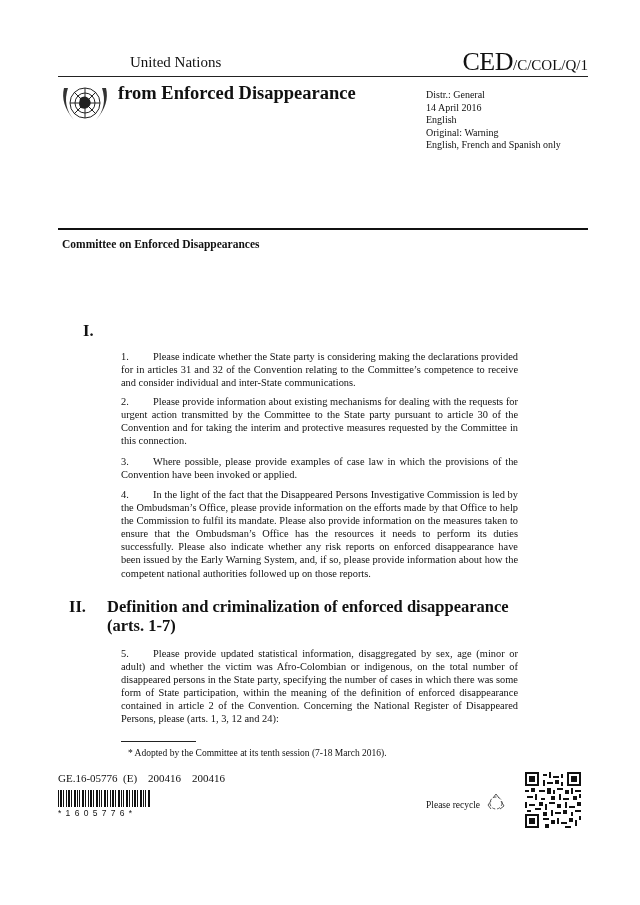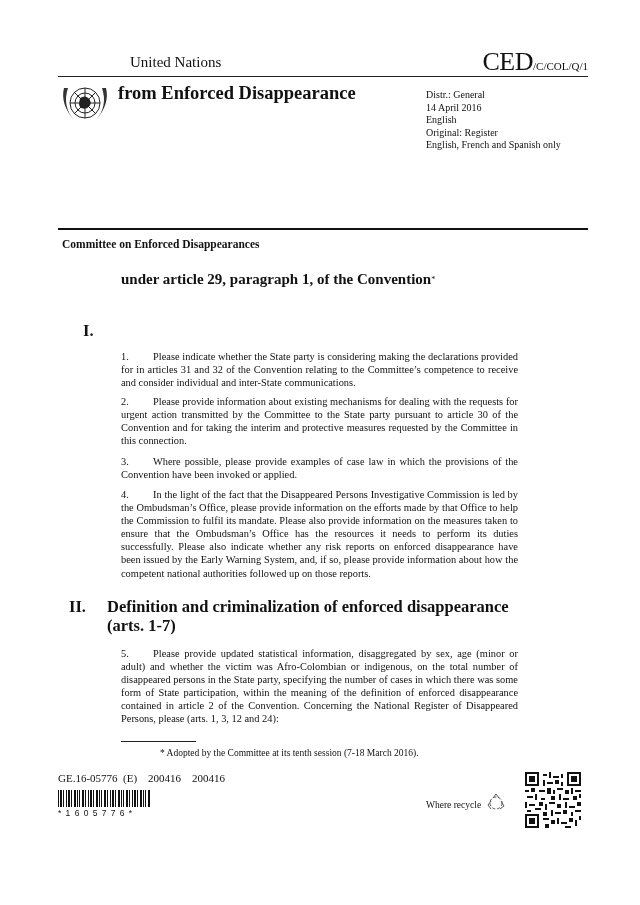--- a/index.html
+++ b/index.html
@@ -1,37 +1,37 @@
 <!DOCTYPE html>
 <html><head>
 <meta charset="utf-8">
 <style>
   html, body { margin:0; padding:0; background:#fff; }
   body { width:640px; height:905px; position:relative; overflow:hidden;
          font-family:"Liberation Serif","DejaVu Serif",serif; color:#111; }
   .abs { position:absolute; }
   .un-name { left:130px; top:54px; font-size:15px; }
   .symbol { right:52px; top:47px; font-size:26px; letter-spacing:-0.5px; }
-  .symbol small { font-size:11px; letter-spacing:0;margin-top:45px; }
+  .symbol small { font-size:15px; letter-spacing:0;margin-top:45px; }
   .rule { left:58px; right:52px; height:0; border-top:1px solid #222; }
   .rule.top { top:76px; }
   .rule.thick { top:228px; border-top:2px solid #111; }
   .emblem { left:58px; top:80px; width:54px; height:48px; }
   .conv-title { left:118px; top:83px; font-size:18.5px; font-weight:bold; line-height:21px; width:280px; }
   .distr { left:426px; top:89px; font-size:10px; line-height:12.6px; }
   .committee { left:62px; top:238px; font-size:11.5px; font-weight:bold; }
   .doc-title { left:121px; top:270px; font-size:15px; font-weight:bold; line-height:18px; width:440px; }
   .doc-title sup { font-size:8px; font-weight:normal; vertical-align:2px; }
   .sec { font-size:16.5px; font-weight:bold; line-height:19px; }
   .sec .num { position:absolute; left:0; }
   .sec .txt { position:absolute; left:38px; width:420px; }
   .para { left:121px; width:397px; font-size:10.4px; line-height:13.1px; text-align:justify; }
   .para .pn { display:inline-block; width:32px; text-indent:0; }
   .fn-rule { left:121px; top:741px; width:75px; border-top:1px solid #222; height:0; }
-  .footnote { left:128px; top:748px; font-size:9.5px;margin-left:32px; }
+  .footnote { left:128px; top:748px; font-size:9.5px; }
   .gecode { left:58px; top:772px; font-size:11px; }
   .barcode { left:58px; top:790px; width:92px; height:17px; }
   .barcode-num { left:58px; top:808px; font-size:8.5px; letter-spacing:4.3px; font-family:"Liberation Sans",sans-serif; }
   .recycle { left:426px; top:800px; font-size:9.5px; }
   .recycle-icon { left:486px; top:793px; width:20px; height:20px; }
   .qr { left:525px; top:772px; width:56px; height:56px; }
 </style>
 </head>
 <body>
 
@@ -57,29 +57,28 @@
 </svg>
 
 <div class="abs conv-title">
   <div>from Enforced Disappearance</div>
 </div>
 
 <div class="abs distr">
   <div>Distr.: General</div>
   <div>14 April 2016</div>
   <div>English</div>
-  <div>Original: Register</div>
+  <div>Original: Warning</div>
   <div>English, French and Spanish only</div>
 </div>
 
 <div class="abs rule thick"></div>
 <div class="abs committee">Committee on Enforced Disappearances</div>
 
 <div class="abs doc-title">
-  <div><span>under article 29, paragraph 1, of the Convention</span><sup>*</sup></div>
 </div>
 
 <div class="abs sec" style="left:83px; top:321px; width:480px; height:20px;">
   <span class="num">I.</span>
 </div>
 
 <div class="abs para" style="top:350px;"><span class="pn">1.</span><span>Please indicate whether the State party is considering making the declarations provided for in articles 31 and 32 of the Convention relating to the Committee’s competence to receive and consider individual and inter-State communications.</span></div>
 
 <div class="abs para" style="top:395px;"><span class="pn">2.</span><span>Please provide information about existing mechanisms for dealing with the requests for urgent action transmitted by the Committee to the State party pursuant to article 30 of the Convention and for taking the interim and protective measures requested by the Committee in this connection.</span></div>
 
@@ -131,21 +130,21 @@
       <rect x="76" y="0" width="2" height="17"></rect>
       <rect x="79" y="0" width="1" height="17"></rect>
     <rect x="82" y="0" width="2" height="17"></rect>
       <rect x="85" y="0" width="1" height="17"></rect>
       <rect x="87" y="0" width="1" height="17"></rect>
     <rect x="90" y="0" width="2" height="17"></rect>
   </g>
 </svg>
 <div class="abs barcode-num">*1605776*</div>
 
-<div class="abs recycle">Where recycle</div>
+<div class="abs recycle">Please recycle</div>
 <svg class="abs recycle-icon" viewBox="0 0 20 20">
   <g fill="none" stroke="#444" stroke-width="0.9">
     <path d="M7 5 L10 1 L13 5"></path>
       <path d="M15 8 L18 13 L14 16"></path>
       <path d="M5 16 L2 12 L5 8"></path>
     <circle cx="10" cy="10" r="6" stroke-dasharray="3 2"></circle>
   </g>
 </svg>
 
 <svg class="abs qr" viewBox="0 0 28 28" shape-rendering="crispEdges">

